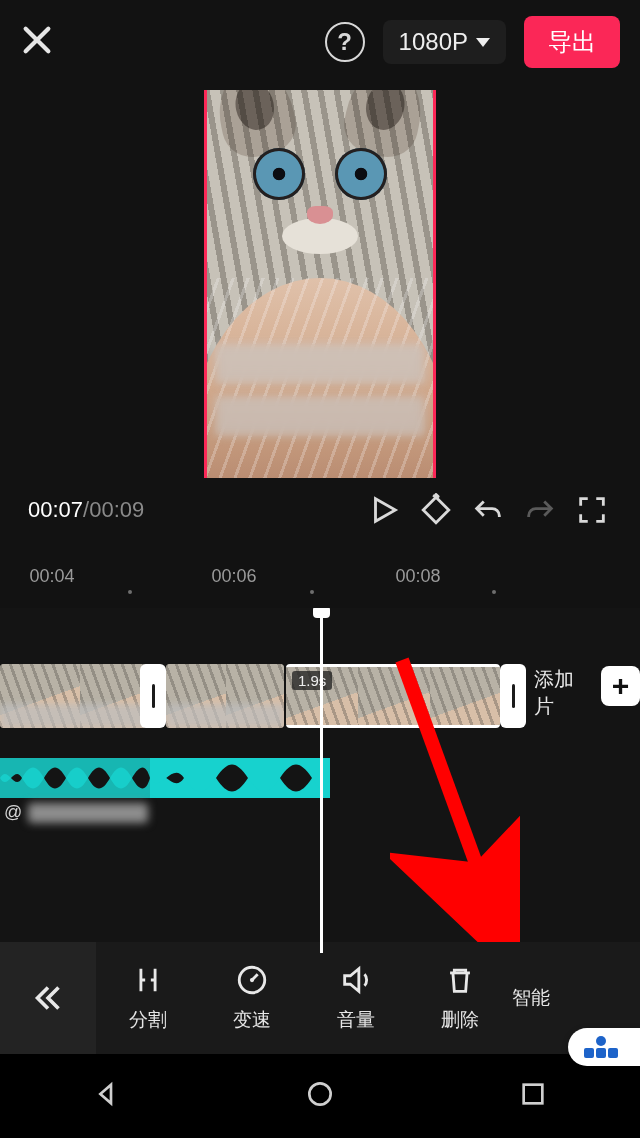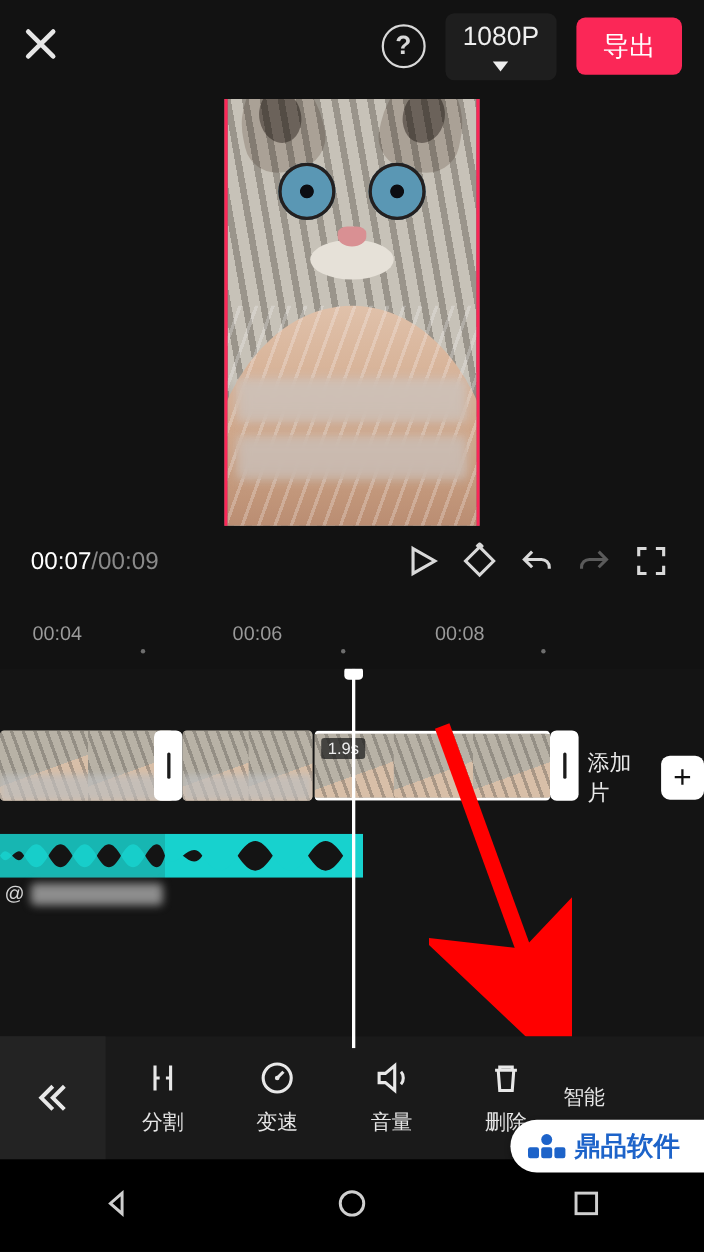--- a/index.html
+++ b/index.html
@@ -4,21 +4,21 @@
 <style>
   * { margin: 0; padding: 0; box-sizing: border-box; }
   html, body { width: 640px; height: 1138px; background: #000; color: #fff; font-family: -apple-system, "Helvetica Neue", Arial, sans-serif; overflow: hidden; position: relative; }
   .app { width: 640px; height: 1138px; position: relative; background:#121212; }
 
   
   .topbar { display:flex; align-items:center; justify-content:space-between; height:84px; padding:0 20px; }
   .close-icon svg { width:34px; height:34px; stroke:#e6e6e6; stroke-width:3; }
   .top-right { display:flex; align-items:center; gap:18px; }
   .help-icon { width:40px; height:40px; border:2.5px solid #d8d8d8; border-radius:50%; display:flex; align-items:center; justify-content:center; font-size:24px; color:#d8d8d8; font-weight:600;}
-  .res-sel { display:flex; align-items:center; gap:8px; background:#1e1e1e; padding:8px 16px; border-radius:8px; font-size:24px; color:#eee; font-weight:500;flex-direction:column;}
+  .res-sel { display:flex; align-items:center; gap:8px; background:#1e1e1e; padding:8px 16px; border-radius:8px; font-size:24px; color:#eee; font-weight:500;}
   .res-sel .caret { width:0;height:0;border-left:7px solid transparent;border-right:7px solid transparent;border-top:9px solid #eee; }
   .export-btn { background:#fb2757; color:#fff; font-size:24px; padding:10px 24px; border-radius:8px; font-weight:500;}
 
   
   .preview-area { width:100%; display:flex; justify-content:center; padding-top:6px; }
   .preview { width:232px; height:388px; background:#707070; position:relative; border-left:3px solid #fb2757; border-right:3px solid #fb2757; overflow:hidden; }
   .kitten { position:absolute; inset:0; }
   .kitten .fur { position:absolute; inset:0; background:
      radial-gradient(circle at 50% 28%, #c7c2b8 0 60%, #a9a49a 70% 100%);
   }
@@ -58,21 +58,21 @@
   .clip-track{position:absolute;top:56px;left:0;right:0;height:64px;}
   .clip{position:absolute;top:0;height:64px;overflow:hidden;border-radius:4px;}
   .clip .thumb{position:absolute;top:0;height:64px;width:80px;background:linear-gradient(160deg,#b8b2a6 0 55%,#d8bfa8 55% 100%);}
   .clip .thumb::after{content:"";position:absolute;inset:0;background:repeating-linear-gradient(70deg,rgba(80,76,70,.35) 0 3px,rgba(0,0,0,0) 3px 10px);}
   .clip .cap{position:absolute;bottom:0;left:0;right:0;height:24px;background:rgba(190,190,190,.7);filter:blur(3px);}
   .clip.selected{border:3px solid #fff;border-left:none;border-right:none;}
   .handle{position:absolute;top:0;width:26px;height:64px;background:#fff;border-radius:6px;display:flex;align-items:center;justify-content:center;}
   .handle::after{content:"";width:3px;height:24px;background:#1b1b1b;border-radius:2px;}
   .dur-badge{position:absolute;top:4px;left:6px;background:rgba(30,30,30,.75);color:#eee;font-size:15px;padding:1px 6px;border-radius:3px;}
 
-  .add-clip{position:absolute;top:72px;display:flex;align-items:center;gap:8px;color:#e9e9e9;font-size:20px;font-family:Liberation Serif, serif;}
+  .add-clip{position:absolute;top:58px;display:flex;align-items:flex-start;gap:8px;color:#e9e9e9;font-size:20px;}
   .add-clip .btn{width:40px;height:40px;background:#fff;border-radius:8px;display:flex;align-items:center;justify-content:center;color:#111;font-size:30px;font-weight:600;}
 
   .audio-track{position:absolute;top:150px;left:0;height:40px;}
   .wave{position:relative;height:40px;background:linear-gradient(180deg, rgba(23,210,206,0) 0, rgba(23,210,206,0) 100%);}
   .at-label{position:absolute;top:194px;left:4px;display:flex;align-items:center;gap:6px;color:#d4d4d4;font-size:18px;}
   .at-label .blur{width:120px;height:20px;background:#8d8d8d;border-radius:4px;filter:blur(4px);}
 
   .playhead{position:absolute;top:0;bottom:0;left:320px;width:3px;background:#fff;z-index:5;}
   .playhead::before{content:"";position:absolute;top:-2px;left:-7px;width:17px;height:12px;background:#fff;border-radius:4px;}
 
@@ -300,16 +300,15 @@
 
   <div class="watermark">
     <div class="logo">
       <div class="dot"></div>
       <div class="sq">
           <span></span>
           <span></span>
           <span></span>
         </div>
     </div>
-    <span>鼎品软件</span>
   </div>
 
 </div>
 
 </body></html>

